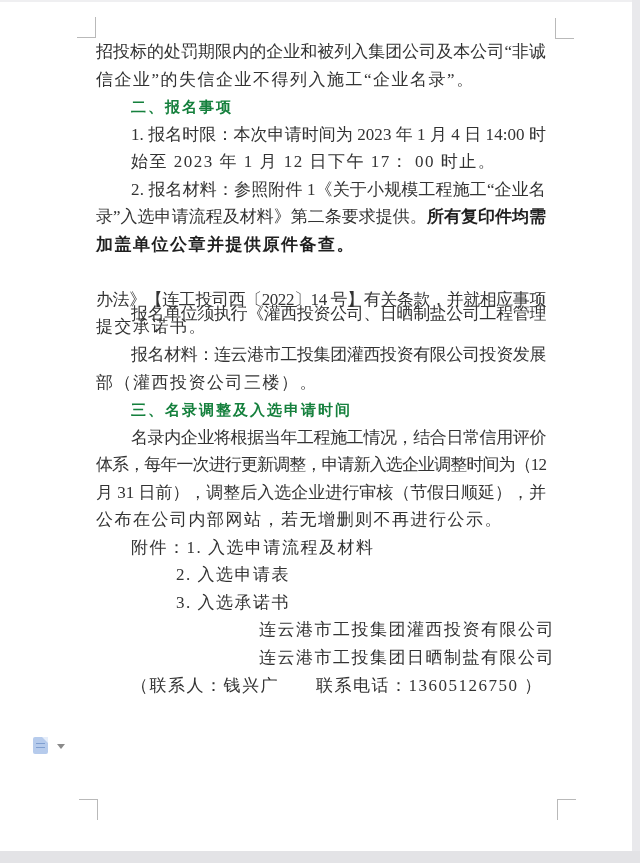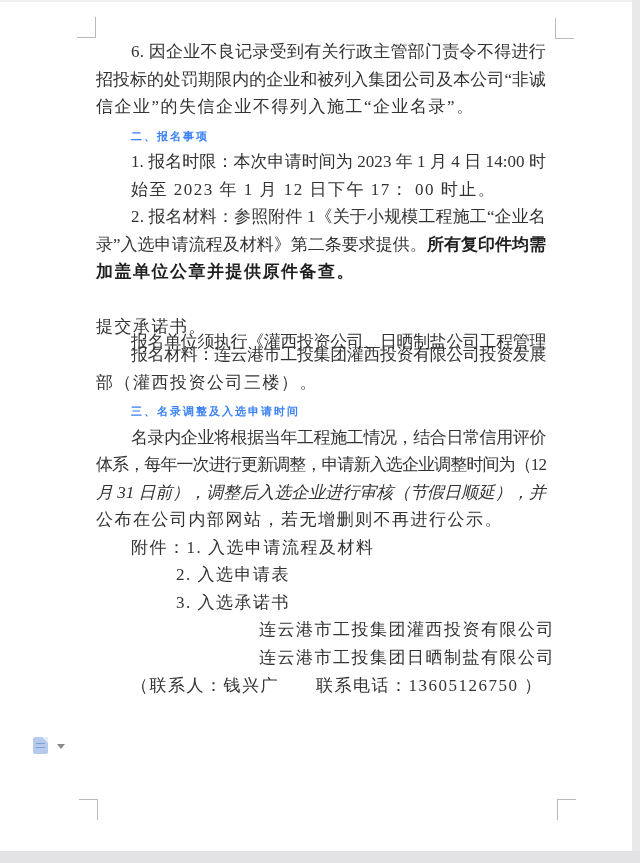--- a/index.html
+++ b/index.html
@@ -24,21 +24,21 @@
   .line{
     white-space:pre;height:27.55px;line-height:27.55px;
     font-size:17px;color:#333333;width:450px;box-sizing:border-box;
   }
   .line .inner{display:inline-block;white-space:pre;letter-spacing:1.5px;}
   .indent{padding-left:35px;}
   .indent2{padding-left:80px;}
   .company{padding-left:163px;text-align:right;}
   .heading .inner{
     font-family:Liberation Mono, monospace;
-    font-weight:700;color:#3b82f6;letter-spacing:2px;font-size:11px;
+    font-weight:700;color:#15803d;letter-spacing:2px;font-size:15px;
   }
   .b{font-weight:700;color:#1f1f1f;margin-top:39px;}
 
   
   .paste{position:absolute;left:31px;top:735px;width:36px;height:22px;}
   .paste-doc{position:absolute;left:2px;top:2px;width:15px;height:17px;background:#b6cbec;border-radius:2px;}
   .paste-doc::before{
     content:"";position:absolute;right:0;top:0;width:0;height:0;
     border:3px solid #e6eefa;border-left-color:transparent;border-bottom-color:transparent;
   }
@@ -58,37 +58,37 @@
 <div class="hairline-top"></div>
 <div class="strip-right"></div>
 <div class="strip-bottom"></div>
 
 <div class="cm tl"></div>
 <div class="cm tr"></div>
 <div class="cm bl"></div>
 <div class="cm br"></div>
 
 <div class="doc-text">
-    <div class="line indent fill"><span class="inner" style="letter-spacing: 0.269231px;"><span>6. 因企业不良记录受到有关行政主管部门责令不得进行</span></span></div>
     <div class="line fill"><span class="inner" style="letter-spacing: 0.0167824px;"><span>招投标的处罚期限内的企业和被列入集团公司及本公司“非诚</span></span></div>
     <div class="line "><span class="inner"><span>信企业”的失信企业不得列入施工“企业名录”。</span></span></div>
     <div class="line indent heading"><span class="inner"><span>二、报名事项</span></span></div>
     <div class="line indent fill"><span class="inner" style="letter-spacing: 0.0596217px;"><span>1. 报名时限：本次申请时间为 2023 年 1 月 4 日 14:00 时</span></span></div>
     <div class="line indent"><span class="inner"><span>始至 2023 年 1 月 12 日下午 17： 00 时止。</span></span></div>
     <div class="line indent fill"><span class="inner" style="letter-spacing: 0.132254px;"><span>2. 报名材料：参照附件 1《关于小规模工程施工“企业名</span></span></div>
     <div class="line fill"><span class="inner" style="letter-spacing: 0.0167824px;"><span>录”入选申请流程及材料》第二条要求提供。</span><span class="b">所有复印件均需</span></span></div>
     <div class="line "><span class="inner"><span class="b">加盖单位公章并提供原件备查。</span></span></div>
     <div class="line indent fill"><span class="inner" style="letter-spacing: -0.4px; margin-top: 42px;"><span>报名单位须执行《灌西投资公司、日晒制盐公司工程管理</span></span></div>
+    <div class="line fill"><span class="inner" style="letter-spacing: -0.427419px;"><span>办法》【连工投司西〔2022〕14 号】有关条款，并就相应事项</span></span></div>
     <div class="line "><span class="inner"><span>提交承诺书。</span></span></div>
     <div class="line indent fill"><span class="inner" style="letter-spacing: -0.4px;"><span>报名材料：连云港市工投集团灌西投资有限公司投资发展</span></span></div>
     <div class="line "><span class="inner"><span>部（灌西投资公司三楼）。</span></span></div>
     <div class="line indent heading"><span class="inner"><span>三、名录调整及入选申请时间</span></span></div>
     <div class="line indent fill"><span class="inner" style="letter-spacing: -0.4px;"><span>名录内企业将根据当年工程施工情况，结合日常信用评价</span></span></div>
     <div class="line fill"><span class="inner" style="letter-spacing: -0.896552px;"><span>体系，每年一次进行更新调整，申请新入选企业调整时间为（12</span></span></div>
-    <div class="line fill"><span class="inner" style="letter-spacing: -0.0172414px; font-style: italic;"><span>月 31 日前），调整后入选企业进行审核（节假日顺延），并</span></span></div>
+    <div class="line fill"><span class="inner" style="letter-spacing: -0.0172414px;"><span>月 31 日前），调整后入选企业进行审核（节假日顺延），并</span></span></div>
     <div class="line "><span class="inner"><span>公布在公司内部网站，若无增删则不再进行公示。</span></span></div>
     <div class="line indent"><span class="inner"><span>附件：1. 入选申请流程及材料</span></span></div>
     <div class="line indent2"><span class="inner"><span>2. 入选申请表</span></span></div>
     <div class="line indent2"><span class="inner"><span>3. 入选承诺书</span></span></div>
     <div class="line company"><span class="inner"><span>连云港市工投集团灌西投资有限公司</span></span></div>
     <div class="line company"><span class="inner"><span>连云港市工投集团日晒制盐有限公司</span></span></div>
     <div class="line indent"><span class="inner"><span>（联系人：钱兴广　　联系电话：13605126750 ）</span></span></div>
   </div>
 
 <div class="paste">

